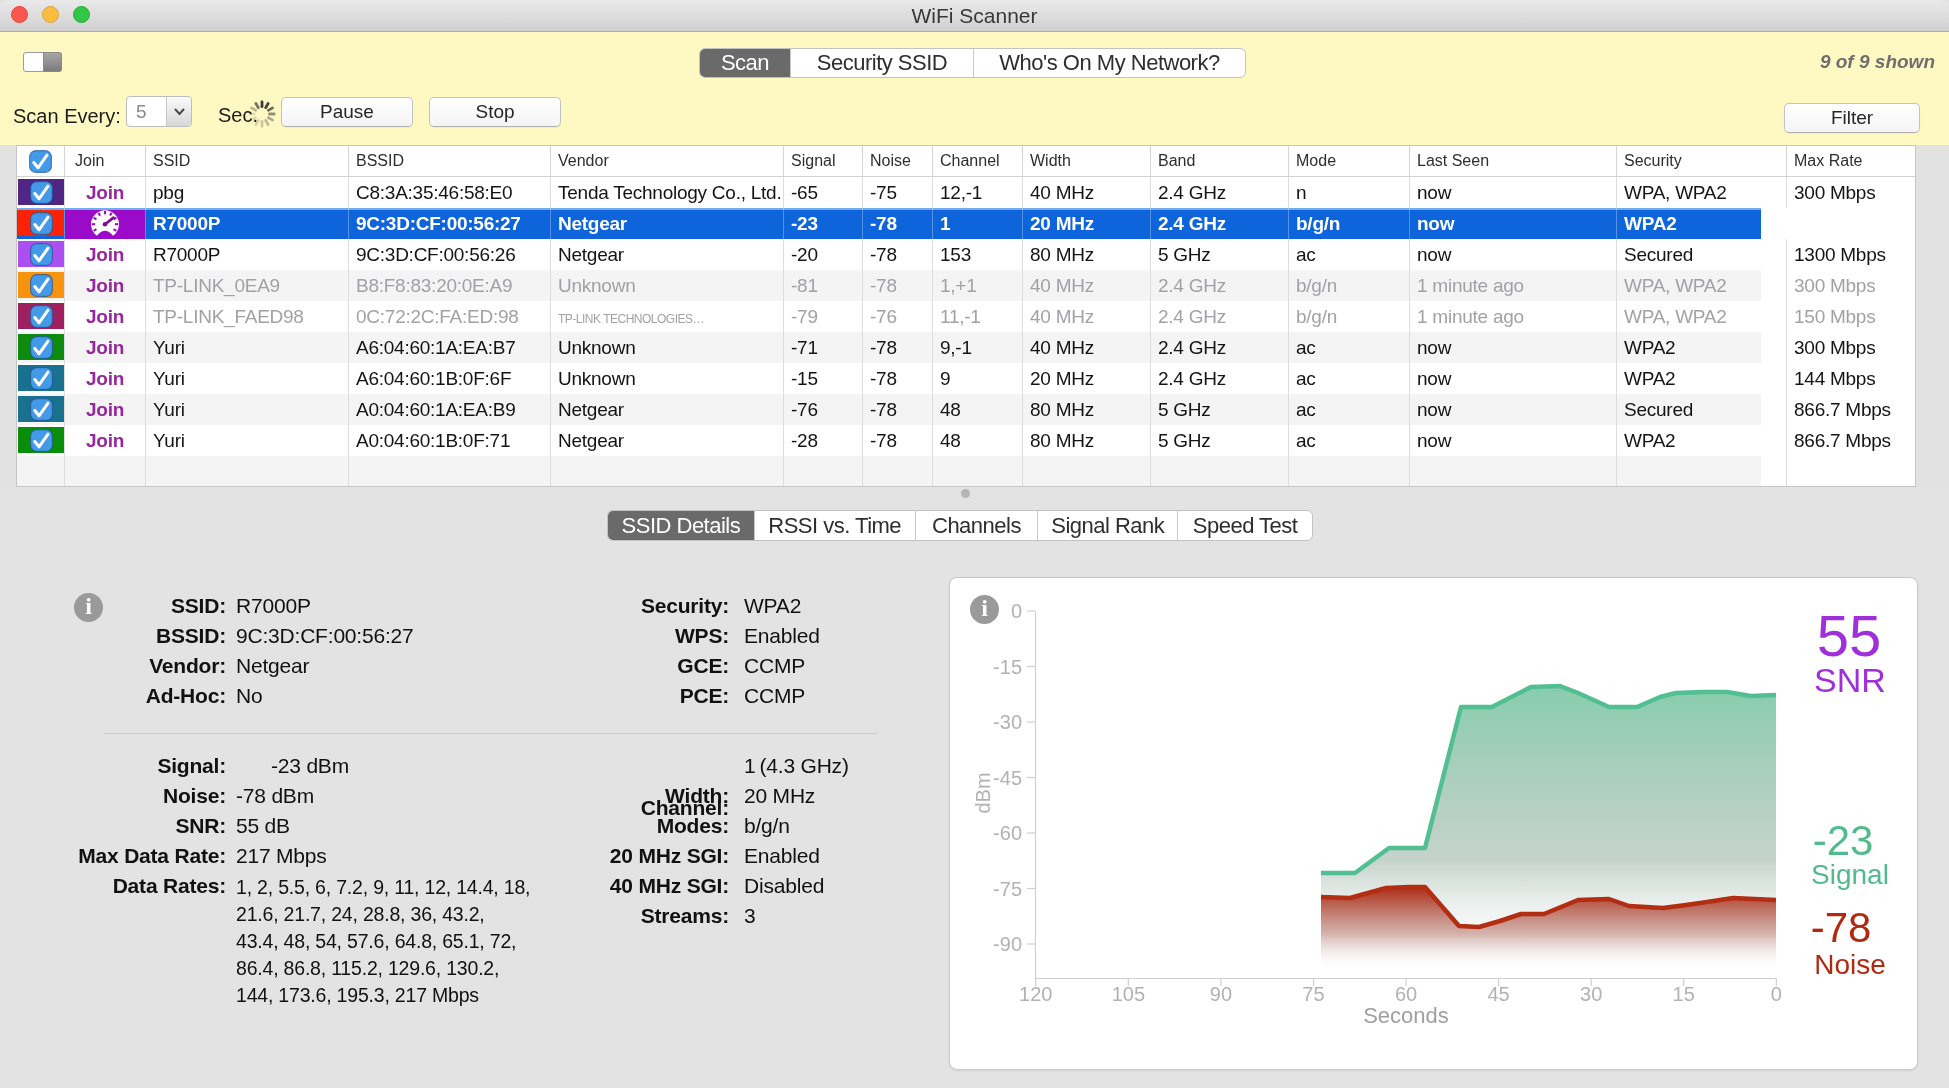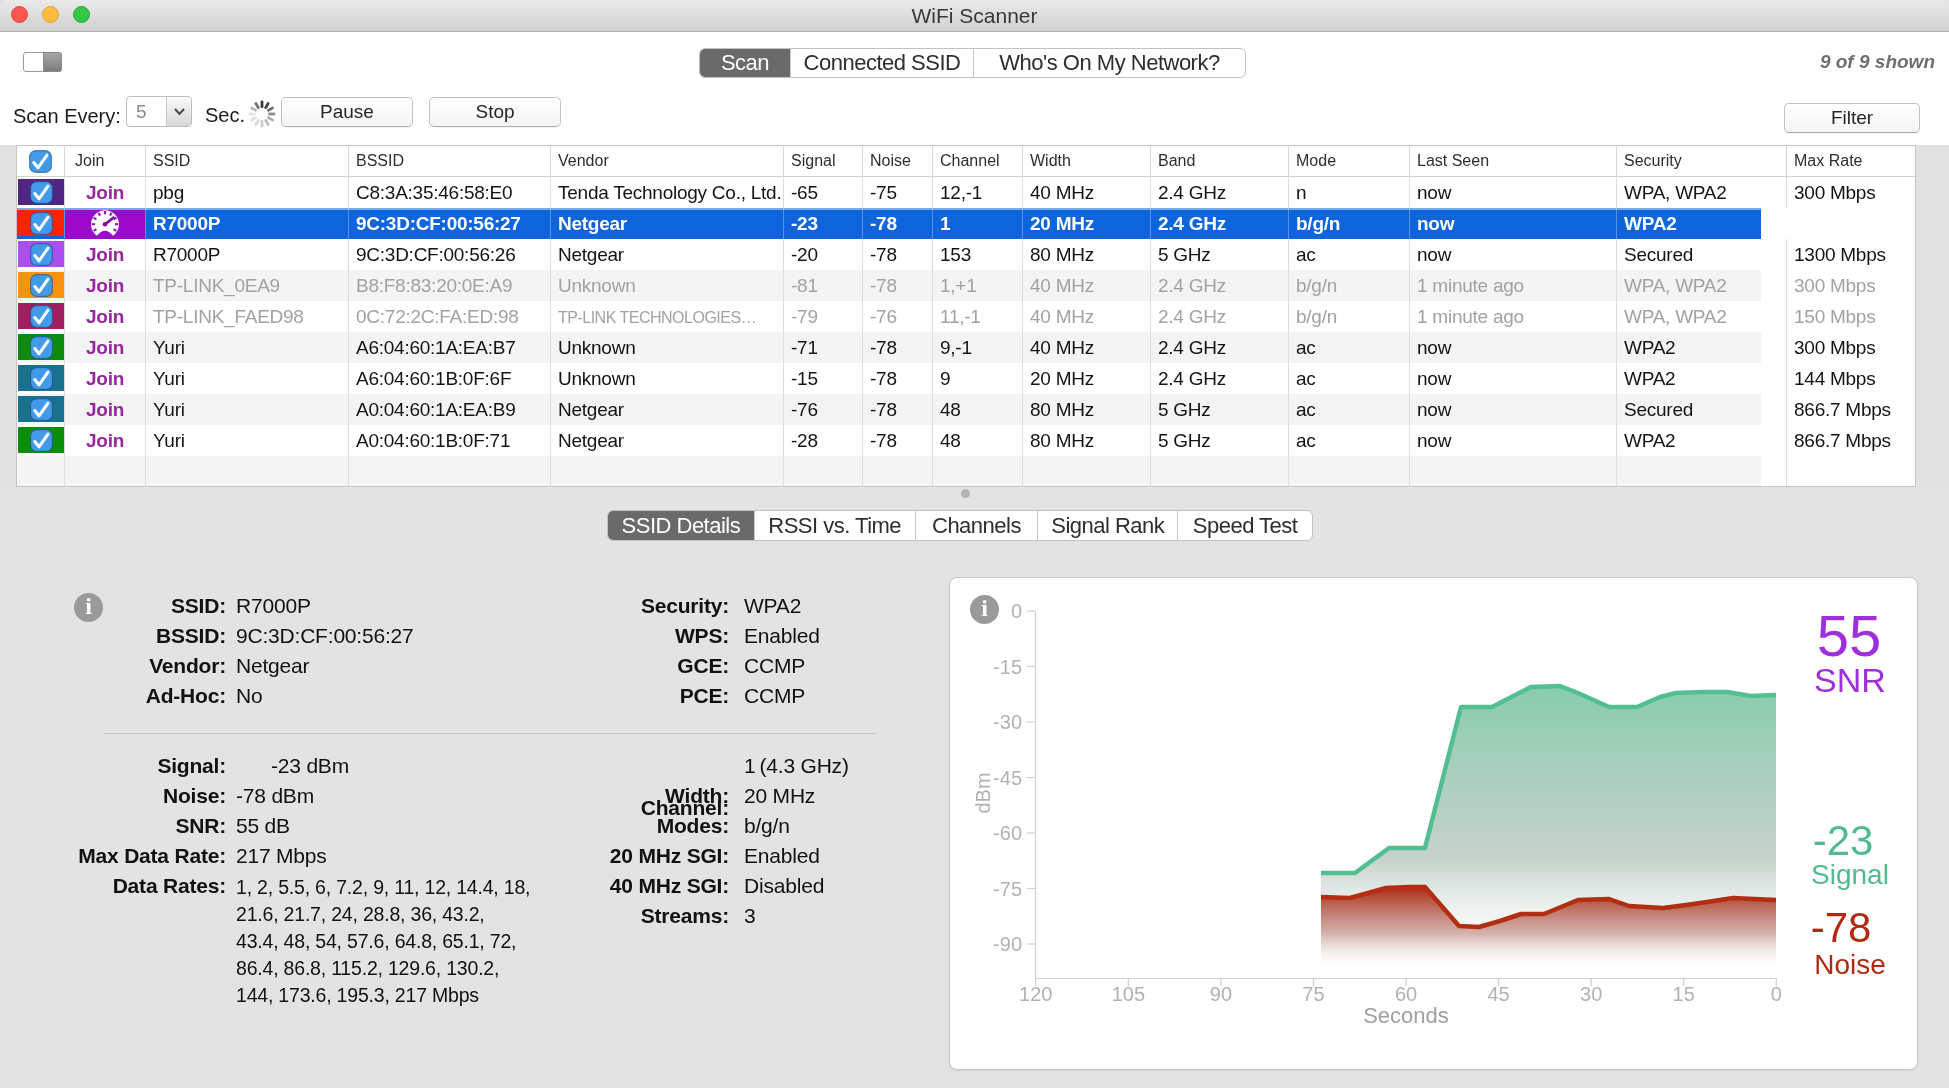--- a/index.html
+++ b/index.html
@@ -11,21 +11,21 @@
   background:linear-gradient(#eaeaea,#d0d0d0); border-bottom:1px solid #adadad;
   border-radius:9px 9px 0 0; }
 .title { position:absolute; left:0; top:0; width:100%; height:31px; line-height:31px;
   text-align:center; font-size:21px; font-weight:500; color:#383838; }
 .tl { position:absolute; top:6px; width:17px; height:17px; border-radius:50%; }
 .tl.r { left:11px; background:#fb5751; border:1px solid #e14640; }
 .tl.y { left:42px; background:#fcbc3f; border:1px solid #e0a333; }
 .tl.g { left:73px; background:#33c748; border:1px solid #2aaa37; }
 
 
-.toolbar { position:absolute; left:0; top:32px; width:1949px; height:113px; background:#ffffff; }
+.toolbar { position:absolute; left:0; top:32px; width:1949px; height:113px; background:#fef9c3; }
 .toggle { position:absolute; left:23px; top:20px; width:39px; height:20px; background:#fff;
   border:1px solid #9b9b9b; border-radius:3px; }
 .toggle .knob { position:absolute; right:-1px; top:-1px; width:19px; height:20px;
   background:linear-gradient(#a6a6a6,#7c7c7c); border:1px solid #8a8a8a; border-radius:0 3px 3px 0; }
 
 .seg { position:absolute; display:flex; background:#fff; border-radius:6px;
   border:1px solid #c2c2c2; overflow:hidden; }
 .seg div { font-size:22px; letter-spacing:-0.5px; line-height:28px; color:#2e2e2e; text-align:center;
   border-right:1px solid #c9c9c9; }
 .seg div:last-child { border-right:none; }
@@ -90,32 +90,32 @@
     <div class="tl y"></div>
     <div class="tl g"></div>
 </div>
 
 <div class="toolbar">
   <div class="toggle">
       <div class="knob"></div>
     </div>
   <div class="seg" style="left:699px; top:16px; width:547px; height:30px;">
     <div class="on" style="width:91px;">Scan</div>
-    <div style="width:183px;">Connected SSID</div>
+    <div style="width:183px;">Security SSID</div>
     <div style="width:271px;">Who's On My Network?</div>
   </div>
   <div class="shown" style="top:19px;">9 of 9 shown</div>
   <div class="lbl" style="position:absolute; left:13px; top:73px;">Scan Every:</div>
   <div class="combo">
     <div class="num">5</div>
     <div class="arr"><svg width="25" height="29">
           <polyline points="8,12 12.5,17 17,12" fill="none" stroke="#4a4a4a" stroke-width="2"></polyline>
         </svg></div>
   </div>
-  <div class="lbl" style="position:absolute; left:205px; top:72px;text-align:right;">Sec.</div>
+  <div class="lbl" style="position:absolute; left:218px; top:72px;text-align:right;">Sec.</div>
   <div id="spinner" style="position:absolute; left:244px; top:64px;"><svg width="36" height="36">
         <rect x="16.6" y="4.5" width="2.8" height="7.5" rx="1.3" fill="#3a3a3a" opacity="1" transform="rotate(0 18 18)"></rect>
         <rect x="16.6" y="4.5" width="2.8" height="7.5" rx="1.3" fill="#3a3a3a" opacity="0.95" transform="rotate(30 18 18)"></rect>
         <rect x="16.6" y="4.5" width="2.8" height="7.5" rx="1.3" fill="#3a3a3a" opacity="0.75" transform="rotate(60 18 18)"></rect>
         <rect x="16.6" y="4.5" width="2.8" height="7.5" rx="1.3" fill="#3a3a3a" opacity="0.55" transform="rotate(90 18 18)"></rect>
         <rect x="16.6" y="4.5" width="2.8" height="7.5" rx="1.3" fill="#3a3a3a" opacity="0.42" transform="rotate(120 18 18)"></rect>
         <rect x="16.6" y="4.5" width="2.8" height="7.5" rx="1.3" fill="#3a3a3a" opacity="0.33" transform="rotate(150 18 18)"></rect>
         <rect x="16.6" y="4.5" width="2.8" height="7.5" rx="1.3" fill="#3a3a3a" opacity="0.26" transform="rotate(180 18 18)"></rect>
         <rect x="16.6" y="4.5" width="2.8" height="7.5" rx="1.3" fill="#3a3a3a" opacity="0.2" transform="rotate(210 18 18)"></rect>
         <rect x="16.6" y="4.5" width="2.8" height="7.5" rx="1.3" fill="#3a3a3a" opacity="0.16" transform="rotate(240 18 18)"></rect>
@@ -250,21 +250,21 @@
     <div class="trow dim" style="top:155px">
       <div class="c0">
         <div class="block" style="background:#9e2060"><svg width="23" height="23" viewBox="0 0 23 23">
             <rect x="0.6" y="0.6" width="21.8" height="21.8" rx="6.2" fill="#429ae9" stroke="rgba(25,75,135,0.6)" stroke-width="1.2"></rect>
             <polyline points="4.8,12.5 9,17.8 18,5.2" fill="none" stroke="#fff" stroke-width="3" stroke-linecap="round" stroke-linejoin="round"></polyline>
           </svg></div>
       </div>
       <div class="c1"><span class="join">Join</span></div>
       <div class="c2">TP-LINK_FAED98</div>
       <div class="c3">0C:72:2C:FA:ED:98</div>
-      <div class="c4"><span style="font-size:16px; letter-spacing:-0.5px">TP-LINK TECHNOLOGIES…</span></div>
+      <div class="c4"><span style="font-size:12px; letter-spacing:-0.5px">TP-LINK TECHNOLOGIES…</span></div>
       <div class="c5">-79</div>
       <div class="c6">-76</div>
       <div class="c7">11,-1</div>
       <div class="c8">40 MHz</div>
       <div class="c9">2.4 GHz</div>
       <div class="c10">b/g/n</div>
       <div class="c11">1 minute ago</div>
       <div class="c12">WPA, WPA2</div>
       <div class="c13">150 Mbps</div>
     </div>

